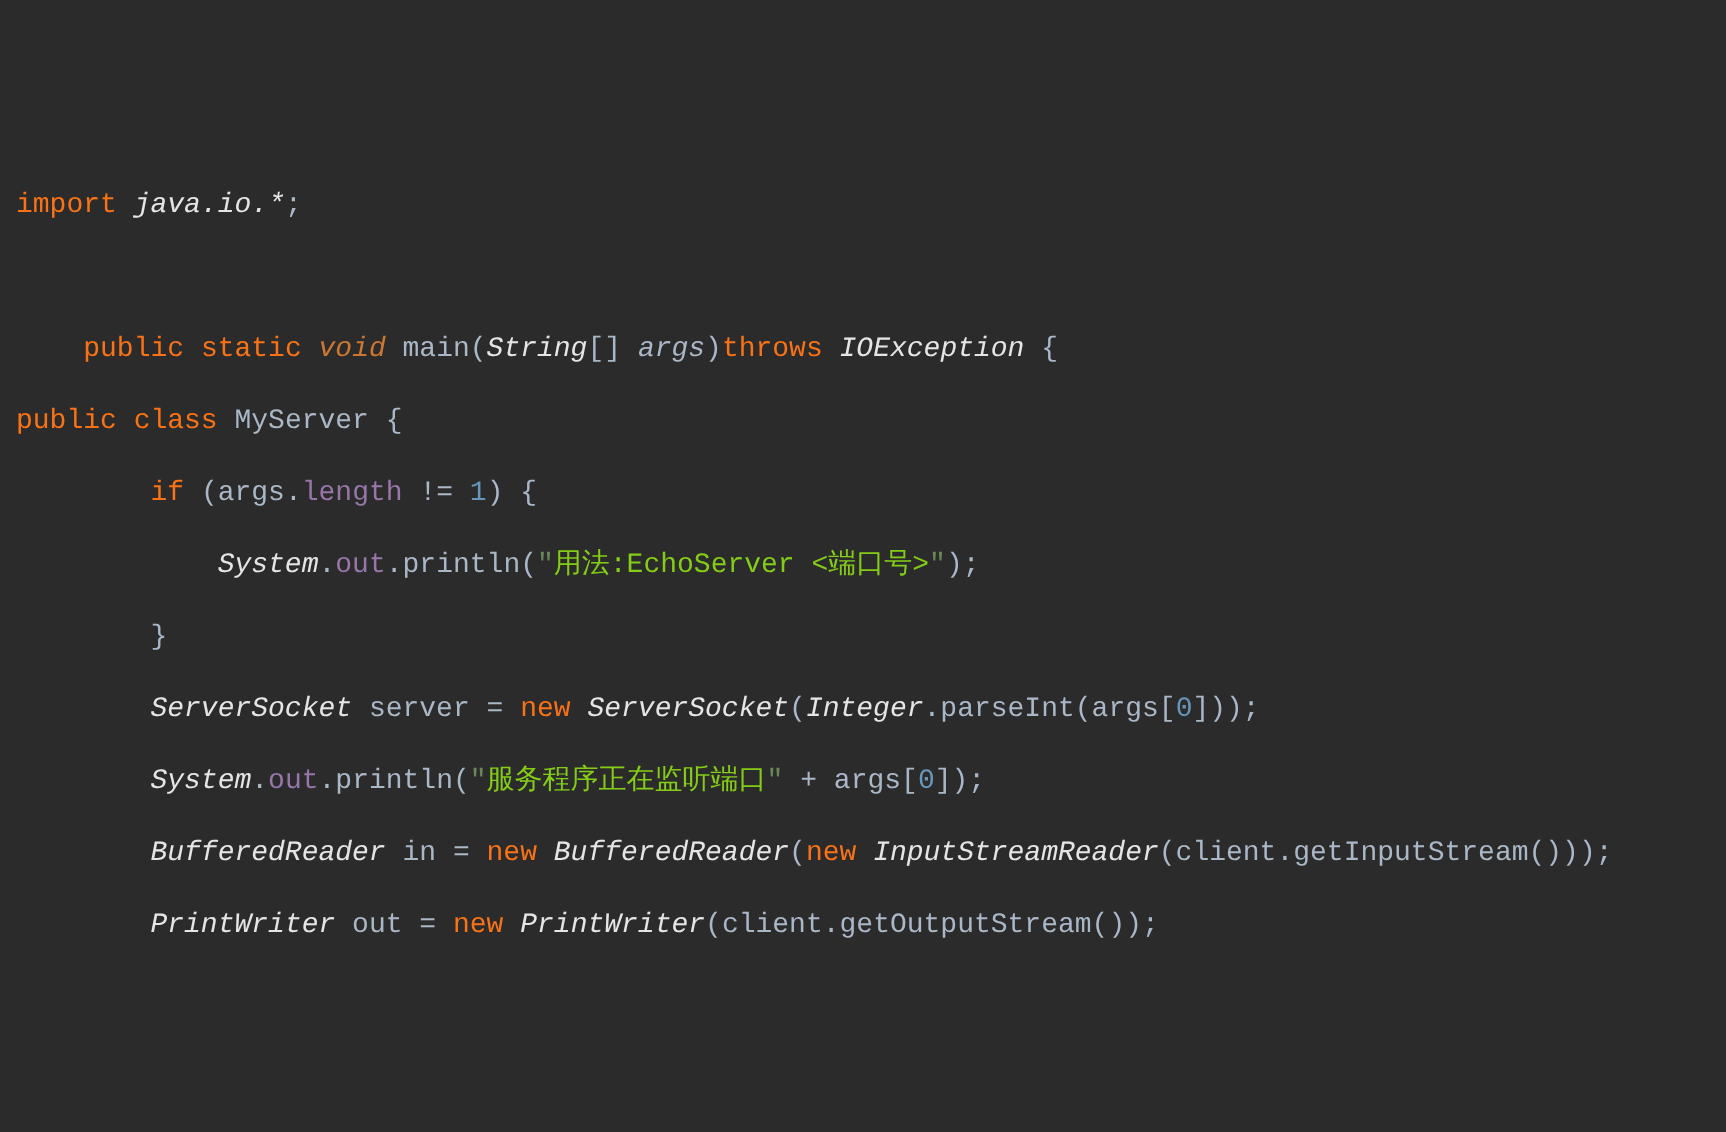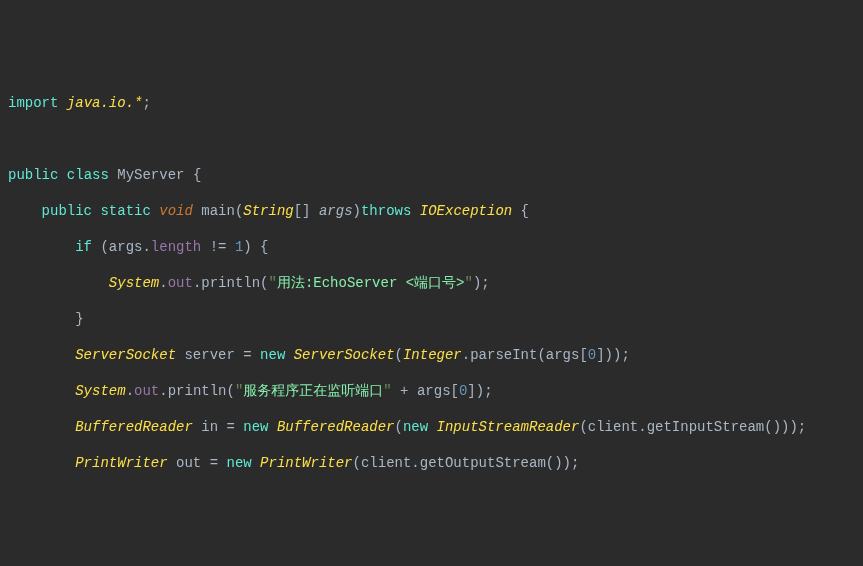--- a/index.html
+++ b/index.html
@@ -9,40 +9,40 @@
     font-size: 14px;
     line-height: 18px;
     color: #a9b7c6;
     padding: 4px 8px;
     width: 863px;
     height: 566px;
     overflow: hidden;
     white-space: pre;
   }
   .code-line { display: block; min-height: 18px; }
-  .kw { color: #5eead4; }
+  .kw { color: #f97316; }
   .kw-italic { color: #cc7832; font-style: italic; }
-  .type { color: #fde047; font-style: italic; }
+  .type { color: #e5e5e5; font-style: italic; }
   .param { font-style: italic; }
   .field { color: #9876aa; margin-top: 28px; }
   .string { color: #6a8759; }
-  .stringcn { color: #86efac; }
+  .stringcn { color: #84cc16; }
   .num { color: #6897bb; }
   .punct { color: #a9b7c6; }
 </style>
 </head>
 <body>
 
 
 
 <div>
 <span class="code-line"><span class="kw">import</span> <span class="type">java.io.*</span><span class="punct">;</span></span>
 <span class="code-line"></span>
+<span class="code-line">    <span class="kw">public</span> <span class="kw">static</span> <span class="kw-italic">void</span> <span>main</span><span class="punct">(</span><span class="type">String</span><span class="punct">[]</span> <span class="param">args</span><span class="punct">)</span><span class="kw">throws</span> <span class="type">IOException</span> <span class="punct">{</span></span>
 <span class="code-line"><span class="kw">public</span> <span class="kw">class</span> <span>MyServer</span> <span class="punct">{</span></span>
-<span class="code-line">    <span class="kw">public</span> <span class="kw">static</span> <span class="kw-italic">void</span> <span>main</span><span class="punct">(</span><span class="type">String</span><span class="punct">[]</span> <span class="param">args</span><span class="punct">)</span><span class="kw">throws</span> <span class="type">IOException</span> <span class="punct">{</span></span>
 <span class="code-line">        <span class="kw">if</span> <span class="punct">(</span><span>args</span><span class="punct">.</span><span class="field">length</span> <span class="punct">!=</span> <span class="num">1</span><span class="punct">) {</span></span>
 <span class="code-line">            <span class="type">System</span><span class="punct">.</span><span class="field">out</span><span class="punct">.</span><span>println</span><span class="punct">(</span><span class="string">"</span><span class="stringcn">用法:EchoServer &lt;端口号&gt;</span><span class="string">"</span><span class="punct">);</span></span>
 <span class="code-line">        <span class="punct">}</span></span>
 <span class="code-line">        <span class="type">ServerSocket</span> <span>server</span> <span class="punct">=</span> <span class="kw">new</span> <span class="type">ServerSocket</span><span class="punct">(</span><span class="type">Integer</span><span class="punct">.</span><span>parseInt</span><span class="punct">(</span><span>args</span><span class="punct">[</span><span class="num">0</span><span class="punct">]));</span></span>
 <span class="code-line">        <span class="type">System</span><span class="punct">.</span><span class="field">out</span><span class="punct">.</span><span>println</span><span class="punct">(</span><span class="string">"</span><span class="stringcn">服务程序正在监听端口</span><span class="string">"</span> <span class="punct">+</span> <span>args</span><span class="punct">[</span><span class="num">0</span><span class="punct">]);</span></span>
 <span class="code-line">        <span class="type">BufferedReader</span> <span>in</span> <span class="punct">=</span> <span class="kw">new</span> <span class="type">BufferedReader</span><span class="punct">(</span><span class="kw">new</span> <span class="type">InputStreamReader</span><span class="punct">(</span><span>client</span><span class="punct">.</span><span>getInputStream</span><span class="punct">()));</span></span>
 <span class="code-line">        <span class="type">PrintWriter</span> <span>out</span> <span class="punct">=</span> <span class="kw">new</span> <span class="type">PrintWriter</span><span class="punct">(</span><span>client</span><span class="punct">.</span><span>getOutputStream</span><span class="punct">());</span></span>
 
 
 

